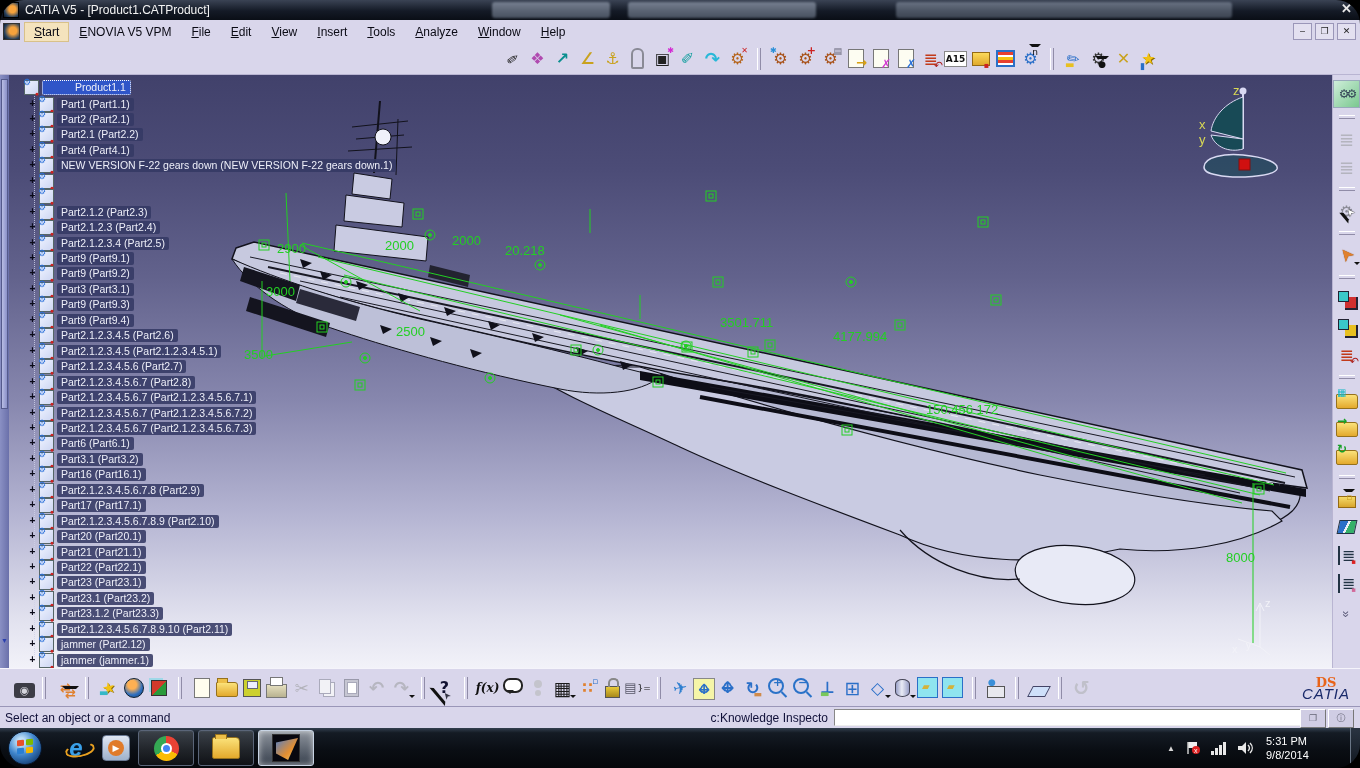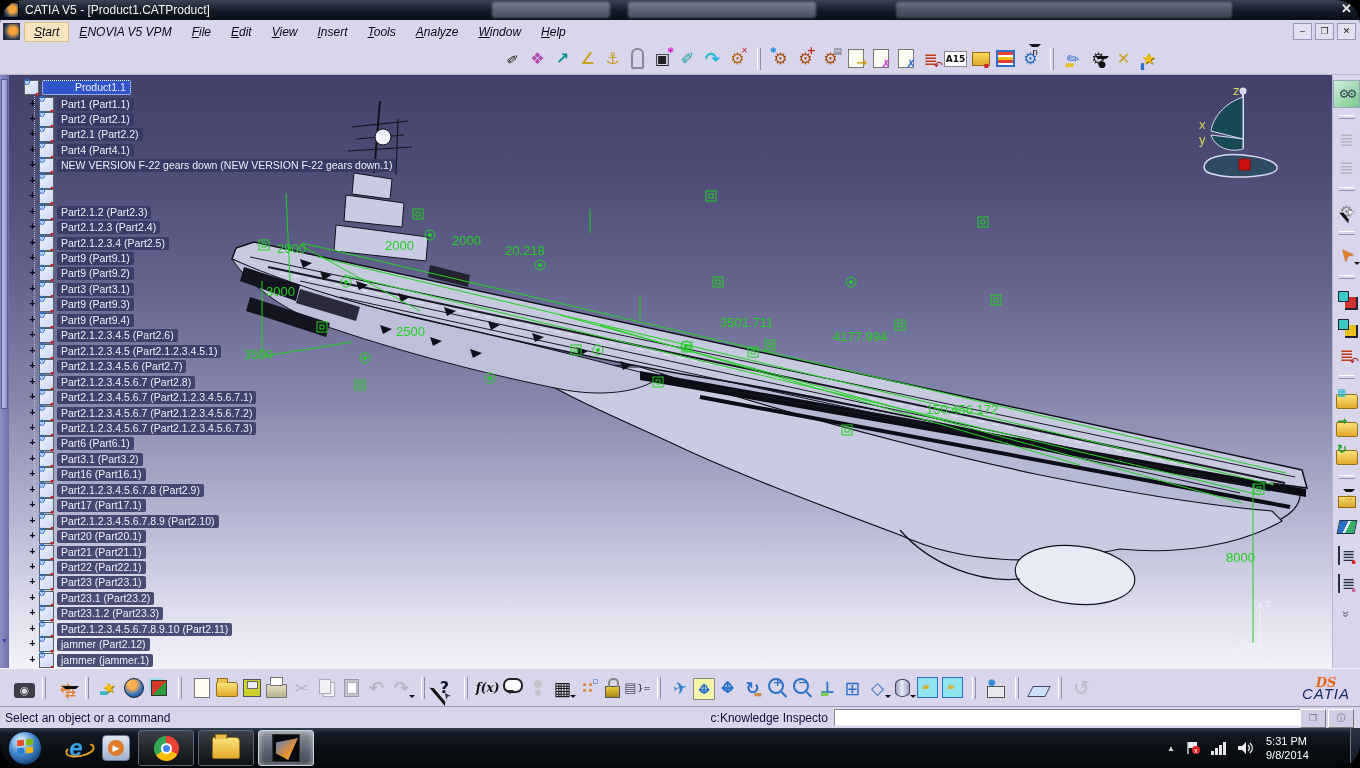--- a/index.html
+++ b/index.html
@@ -6,21 +6,21 @@
   #screen{position:relative;width:1360px;height:768px;overflow:hidden;font-family:"Liberation Sans",sans-serif;user-select:none;border-radius:24px;}
 
   
   .titlebar{position:absolute;left:0;top:0;width:1360px;height:20px;background:linear-gradient(180deg,#3a4354 0%,#141a26 55%,#0a0e16 100%);display:flex;align-items:center;color:#f2f2f2;font-size:12px;}
   .appicon{width:14px;height:14px;margin:0 6px 0 3px;background:radial-gradient(circle at 60% 45%,#f6a23c 0 30%,#27415f 70%,#0c1420);border:1px solid #000;}
   .blurtab{position:absolute;top:2px;height:16px;border-radius:3px;background:linear-gradient(180deg,#8d97a8,#5d6778);opacity:.75;filter:blur(1px);}
   .titlebar .close-x{position:absolute;right:8px;top:1px;color:#e8e8e8;font-size:13px;font-weight:bold;cursor:default;}
 
   
   .menubar{position:absolute;left:0;top:20px;width:1360px;height:23px;background:#d9d6eb;border-bottom:1px solid #a5a2c2;display:flex;align-items:center;font-size:12px;color:#0a0a14;}
-  .menuitem{padding:3px 10px;white-space:nowrap;font-style:italic;}
+  .menuitem{padding:3px 10px;white-space:nowrap;}
   .menuitem.start-hl{background:#f4e3bd;border:1px solid #d8c18a;padding:2px 9px;}
   .menu-cicon{width:15px;height:15px;margin:0 4px 0 3px;background:radial-gradient(circle at 60% 45%,#f6a23c 0 30%,#27415f 70%,#0c1420);border:1px solid #333;}
   .mdi-controls{position:absolute;right:4px;top:3px;display:flex;gap:3px;}
   .mdi-btn{width:17px;height:15px;border:1px solid #9a96b8;background:#e3e0f0;font-size:9px;line-height:14px;text-align:center;color:#222;}
 
   
   .tb{background:#d9d6eb;}
   .ticon{width:25px;height:26px;display:flex;align-items:center;justify-content:center;position:relative;font-family:"DejaVu Sans",sans-serif;font-size:14px;flex:0 0 auto;}
   .grip{width:2px;height:22px;border-left:1px solid #fff;border-right:1px solid #908ca8;margin:0 7px;flex:0 0 auto;}
   .hgrip{height:2px;width:16px;border-top:1px solid #fff;border-bottom:1px solid #908ca8;margin:6px auto;}
@@ -186,21 +186,21 @@
   .expl{width:26px;height:20px;background:linear-gradient(#fbe27a,#e3a92c);border:1px solid #96711c;border-radius:2px 4px 2px 2px;position:relative;}
   .expl::before{content:"";position:absolute;top:-4px;left:2px;width:10px;height:4px;background:#edbf48;border:1px solid #96711c;border-bottom:none;}
   .catia-thumb{width:26px;height:26px;background:#08080f;border:1px solid #333;position:relative;overflow:hidden;}
   .catia-thumb::before{content:"";position:absolute;left:3px;top:3px;width:22px;height:22px;background:linear-gradient(135deg,rgba(90,140,220,.9),rgba(240,150,50,.95) 60%,rgba(255,220,120,.9));clip-path:polygon(0 20%,100% 0,55% 100%,0 70%);}
   .tray{margin-left:auto;display:flex;align-items:center;gap:10px;color:#e8e8e8;}
   .tr-up{font-size:8px;color:#d8d8d8;}
   .clock{width:66px;text-align:left;font-size:11px;color:#fff;line-height:14px;margin:0 8px 0 2px;}
   .showdesk{width:9px;height:40px;border-left:1px solid #6a7686;background:linear-gradient(180deg,#2a3442,#10161e);flex:0 0 auto;}
 
   .dsl{margin-left:auto;margin-right:10px;text-align:center;line-height:11px;}
-  .dsl .ds{color:#e8641a;font-family:"DejaVu Serif",serif;font-style:italic;font-weight:bold;font-size:13px;display:block;}
+  .dsl .ds{color:#e8641a;font-family:"DejaVu Serif",serif;font-weight:bold;font-size:13px;display:block;}
   .dsl .ca{color:#1a2a6a;font-weight:normal;font-style:italic;font-size:15px;letter-spacing:1px;display:block;}
 </style>
 </head>
 <body>
 
 <div id="screen">
 
   <div class="titlebar">
     <span class="appicon"></span>
     <span>CATIA V5 - [Product1.CATProduct]</span>

